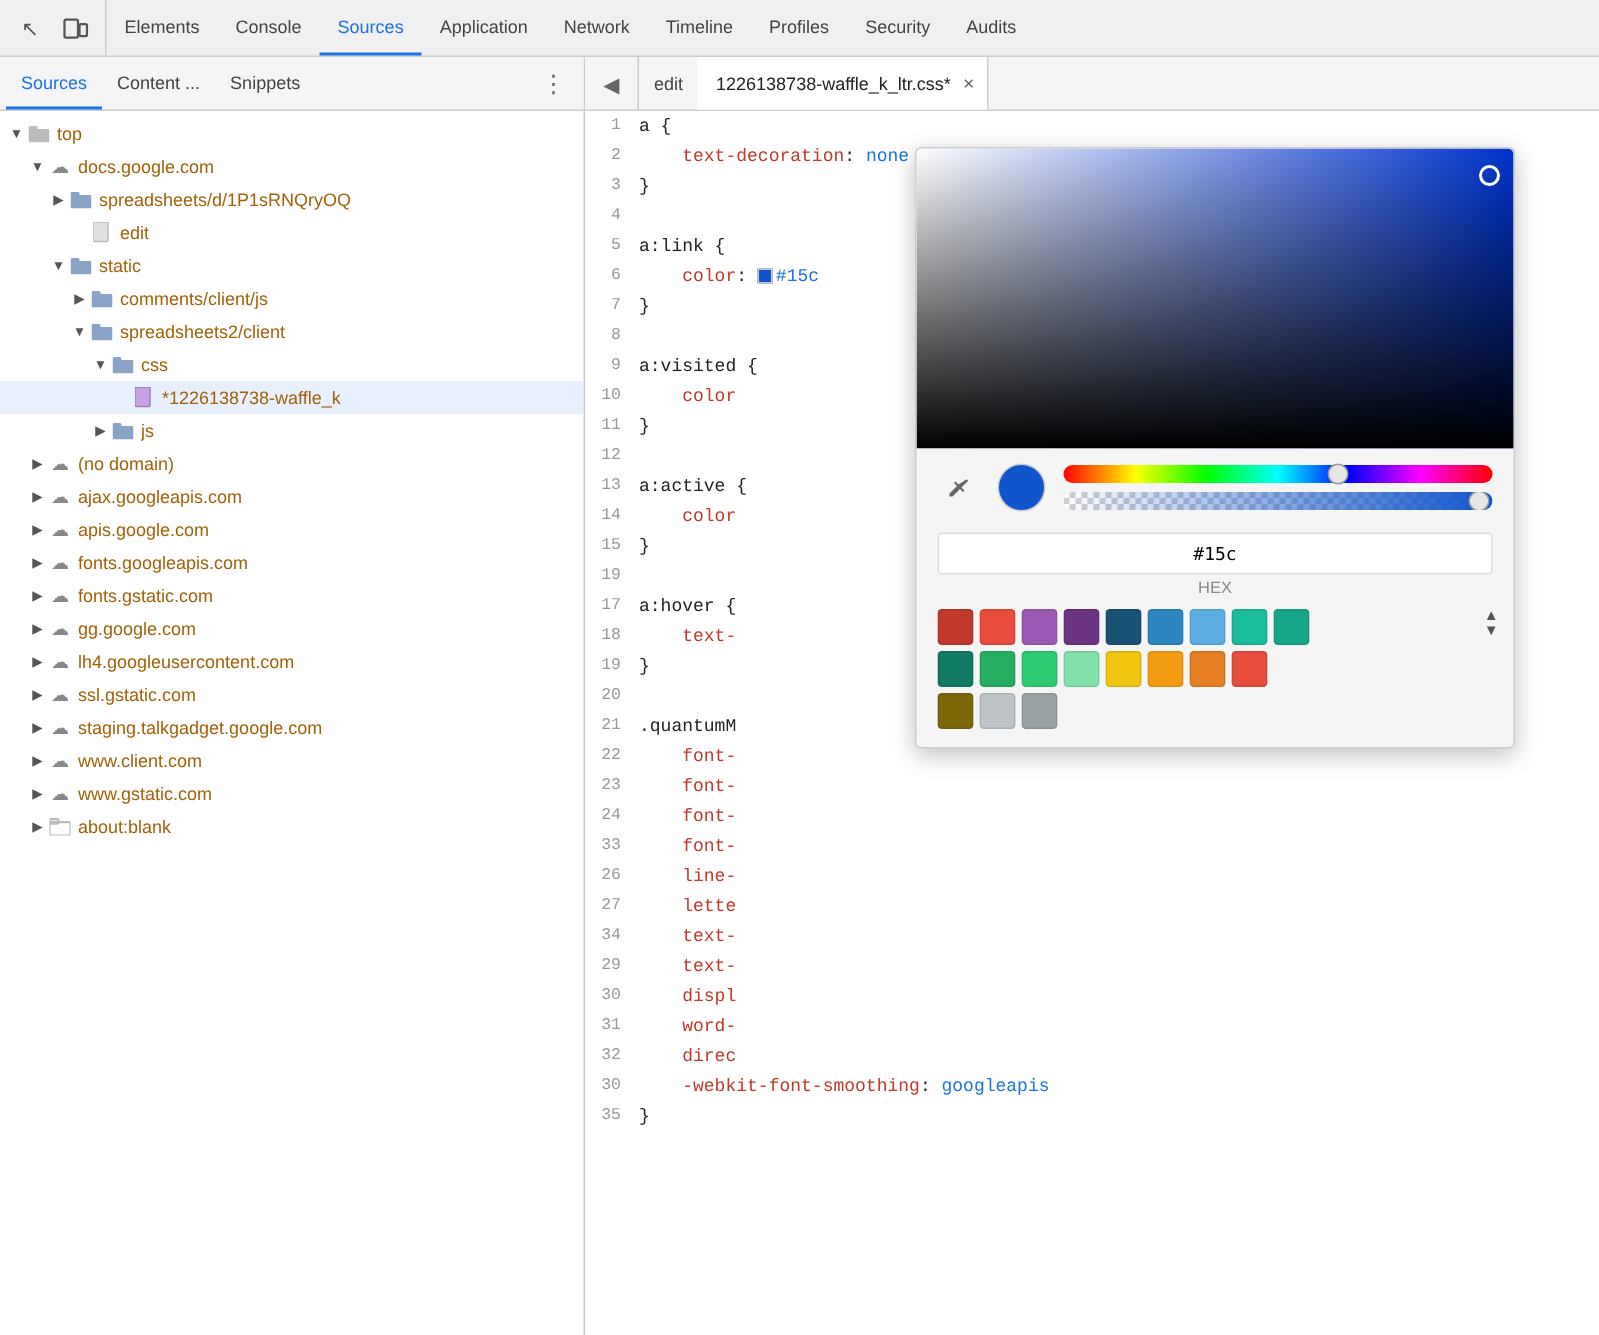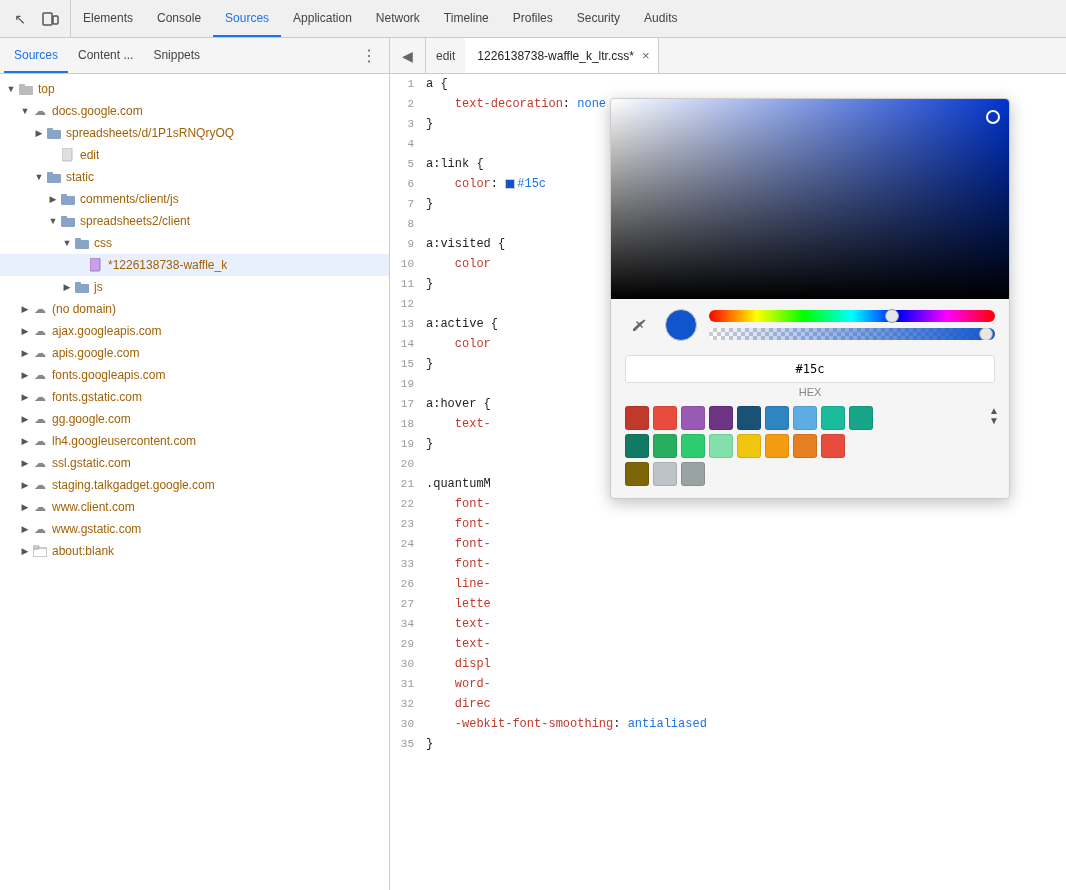--- a/index.html
+++ b/index.html
@@ -803,21 +803,21 @@
         <div class="code-line">
           <span class="line-num">31</span>
           <span class="line-content">    <span class="css-prop">word-</span></span>
         </div>
         <div class="code-line">
           <span class="line-num">32</span>
           <span class="line-content">    <span class="css-prop">direc</span></span>
         </div>
         <div class="code-line">
           <span class="line-num">30</span>
-          <span class="line-content">    <span class="css-prop">-webkit-font-smoothing</span>: <span class="css-value">antialiased</span></span>
+          <span class="line-content">    <span class="css-prop">-webkit-font-smoothing</span>: <span class="css-value">googleapis</span></span>
         </div>
         <div class="code-line">
           <span class="line-num">35</span>
           <span class="line-content"><span class="css-brace">}</span></span>
         </div>
 
       </div>
     </div>
 
     <div class="color-picker-popup">

